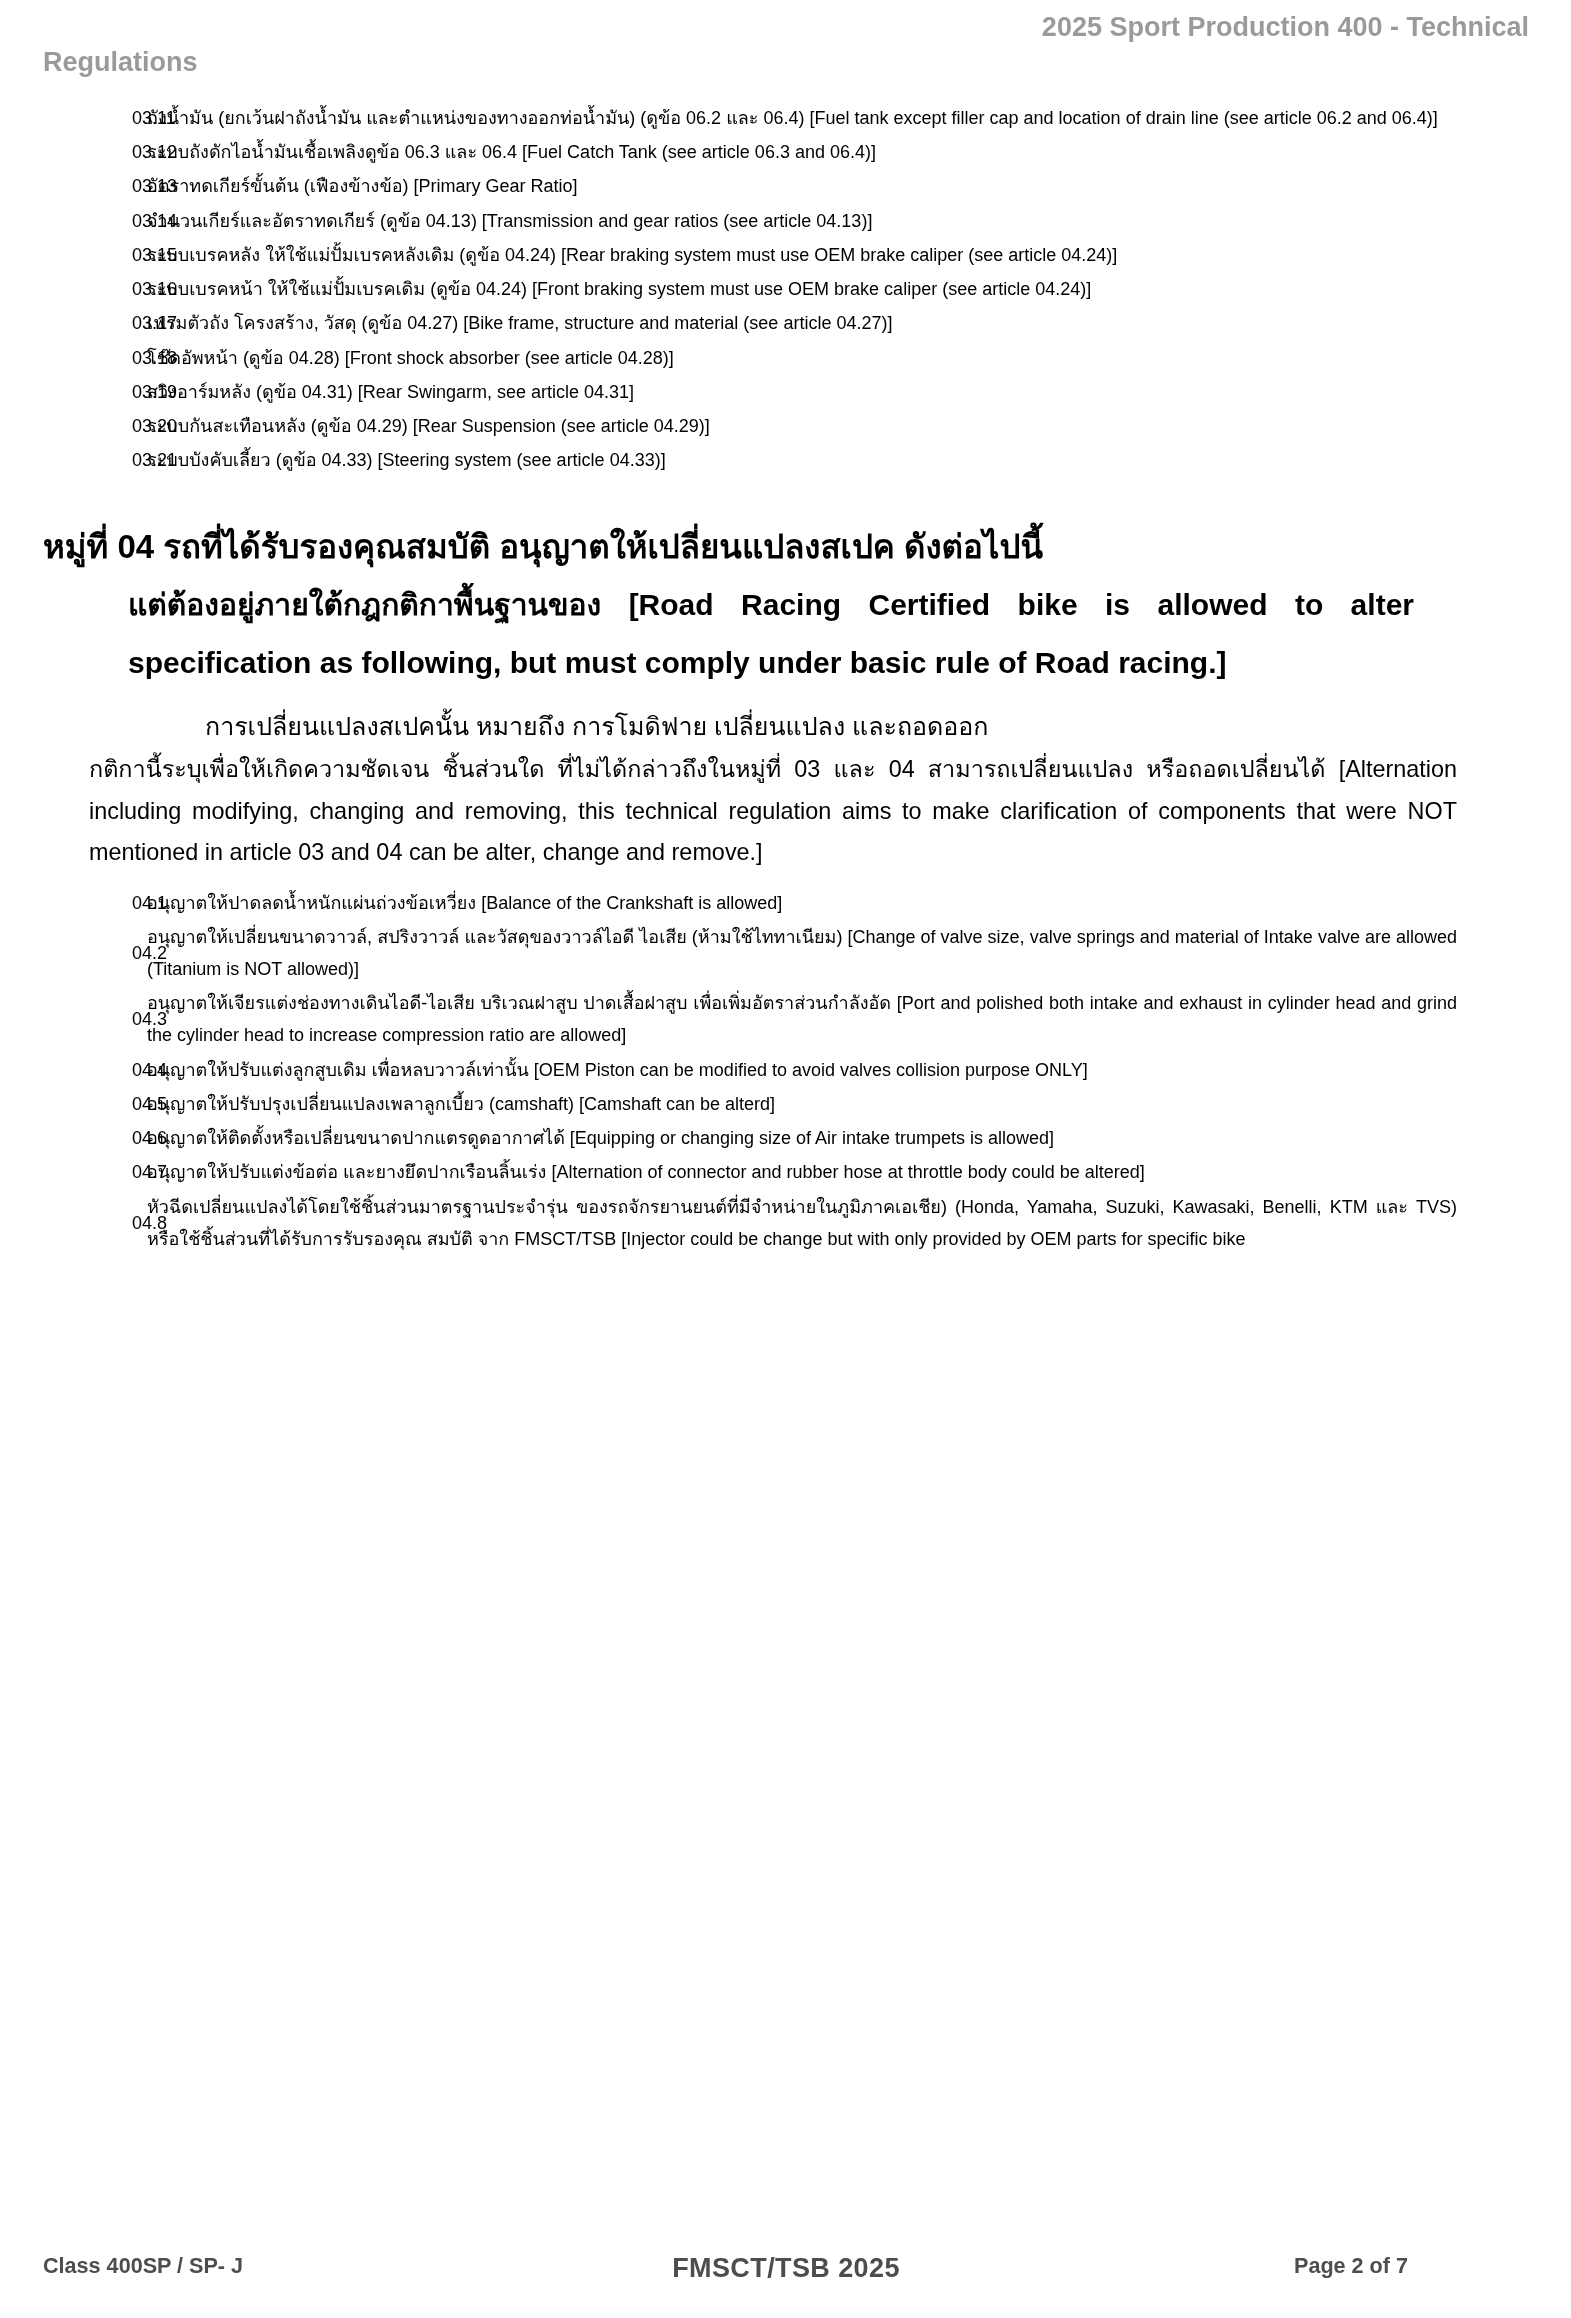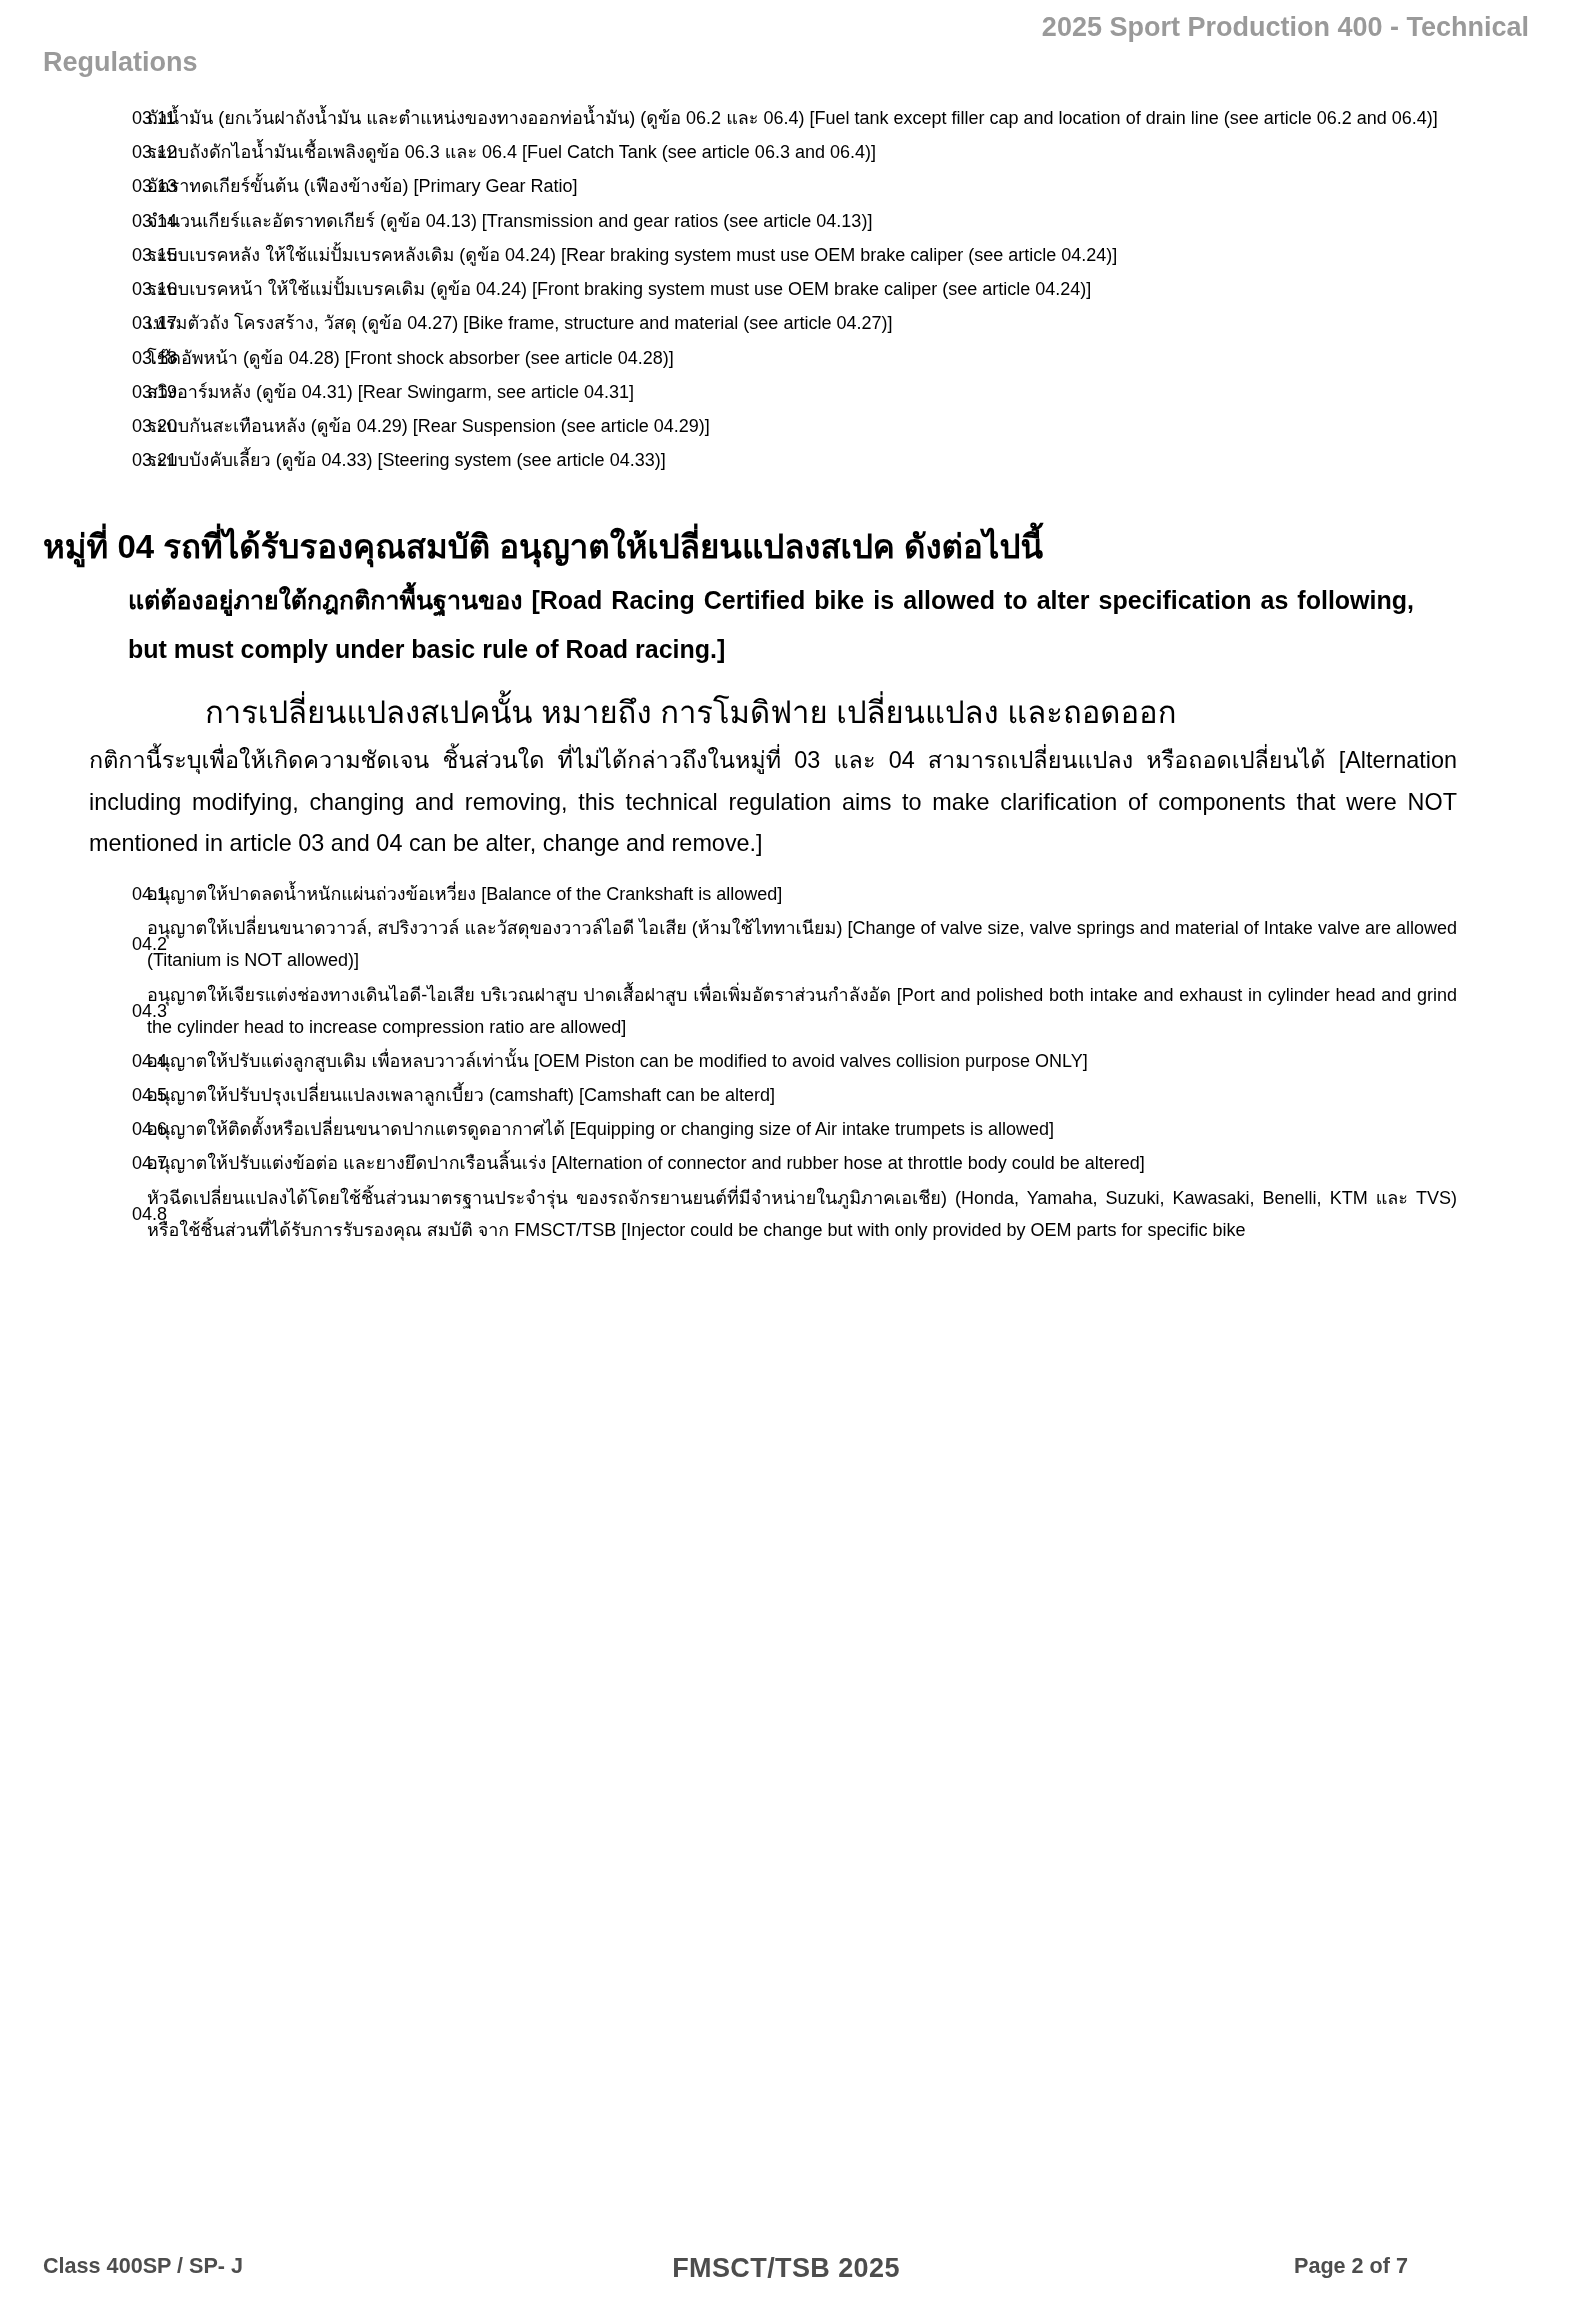--- a/index.html
+++ b/index.html
@@ -73,30 +73,30 @@
   
   .sec-head {
     font-weight: bold;
     font-size: 33px;
     line-height: 1.75;
     margin-top: 42px;
     padding-left: 0px;
   }
   .sec-sub {
     font-weight: bold;
-    font-size: 25px;
+    font-size: 30px;
     line-height: 1.95;
     padding-left: 85px;
     padding-right: 43px;
     text-align: justify;
   }
 
   
   .para {
-    font-size: 31px;
+    font-size: 25px;
     line-height: 1.78;
     text-align: justify;
     margin-top: 11.5px;
   }
   .para .indent-first {
     display: block;
     padding-left: 162px;
   }
   .para-block {
     font-size: 23.4px;

